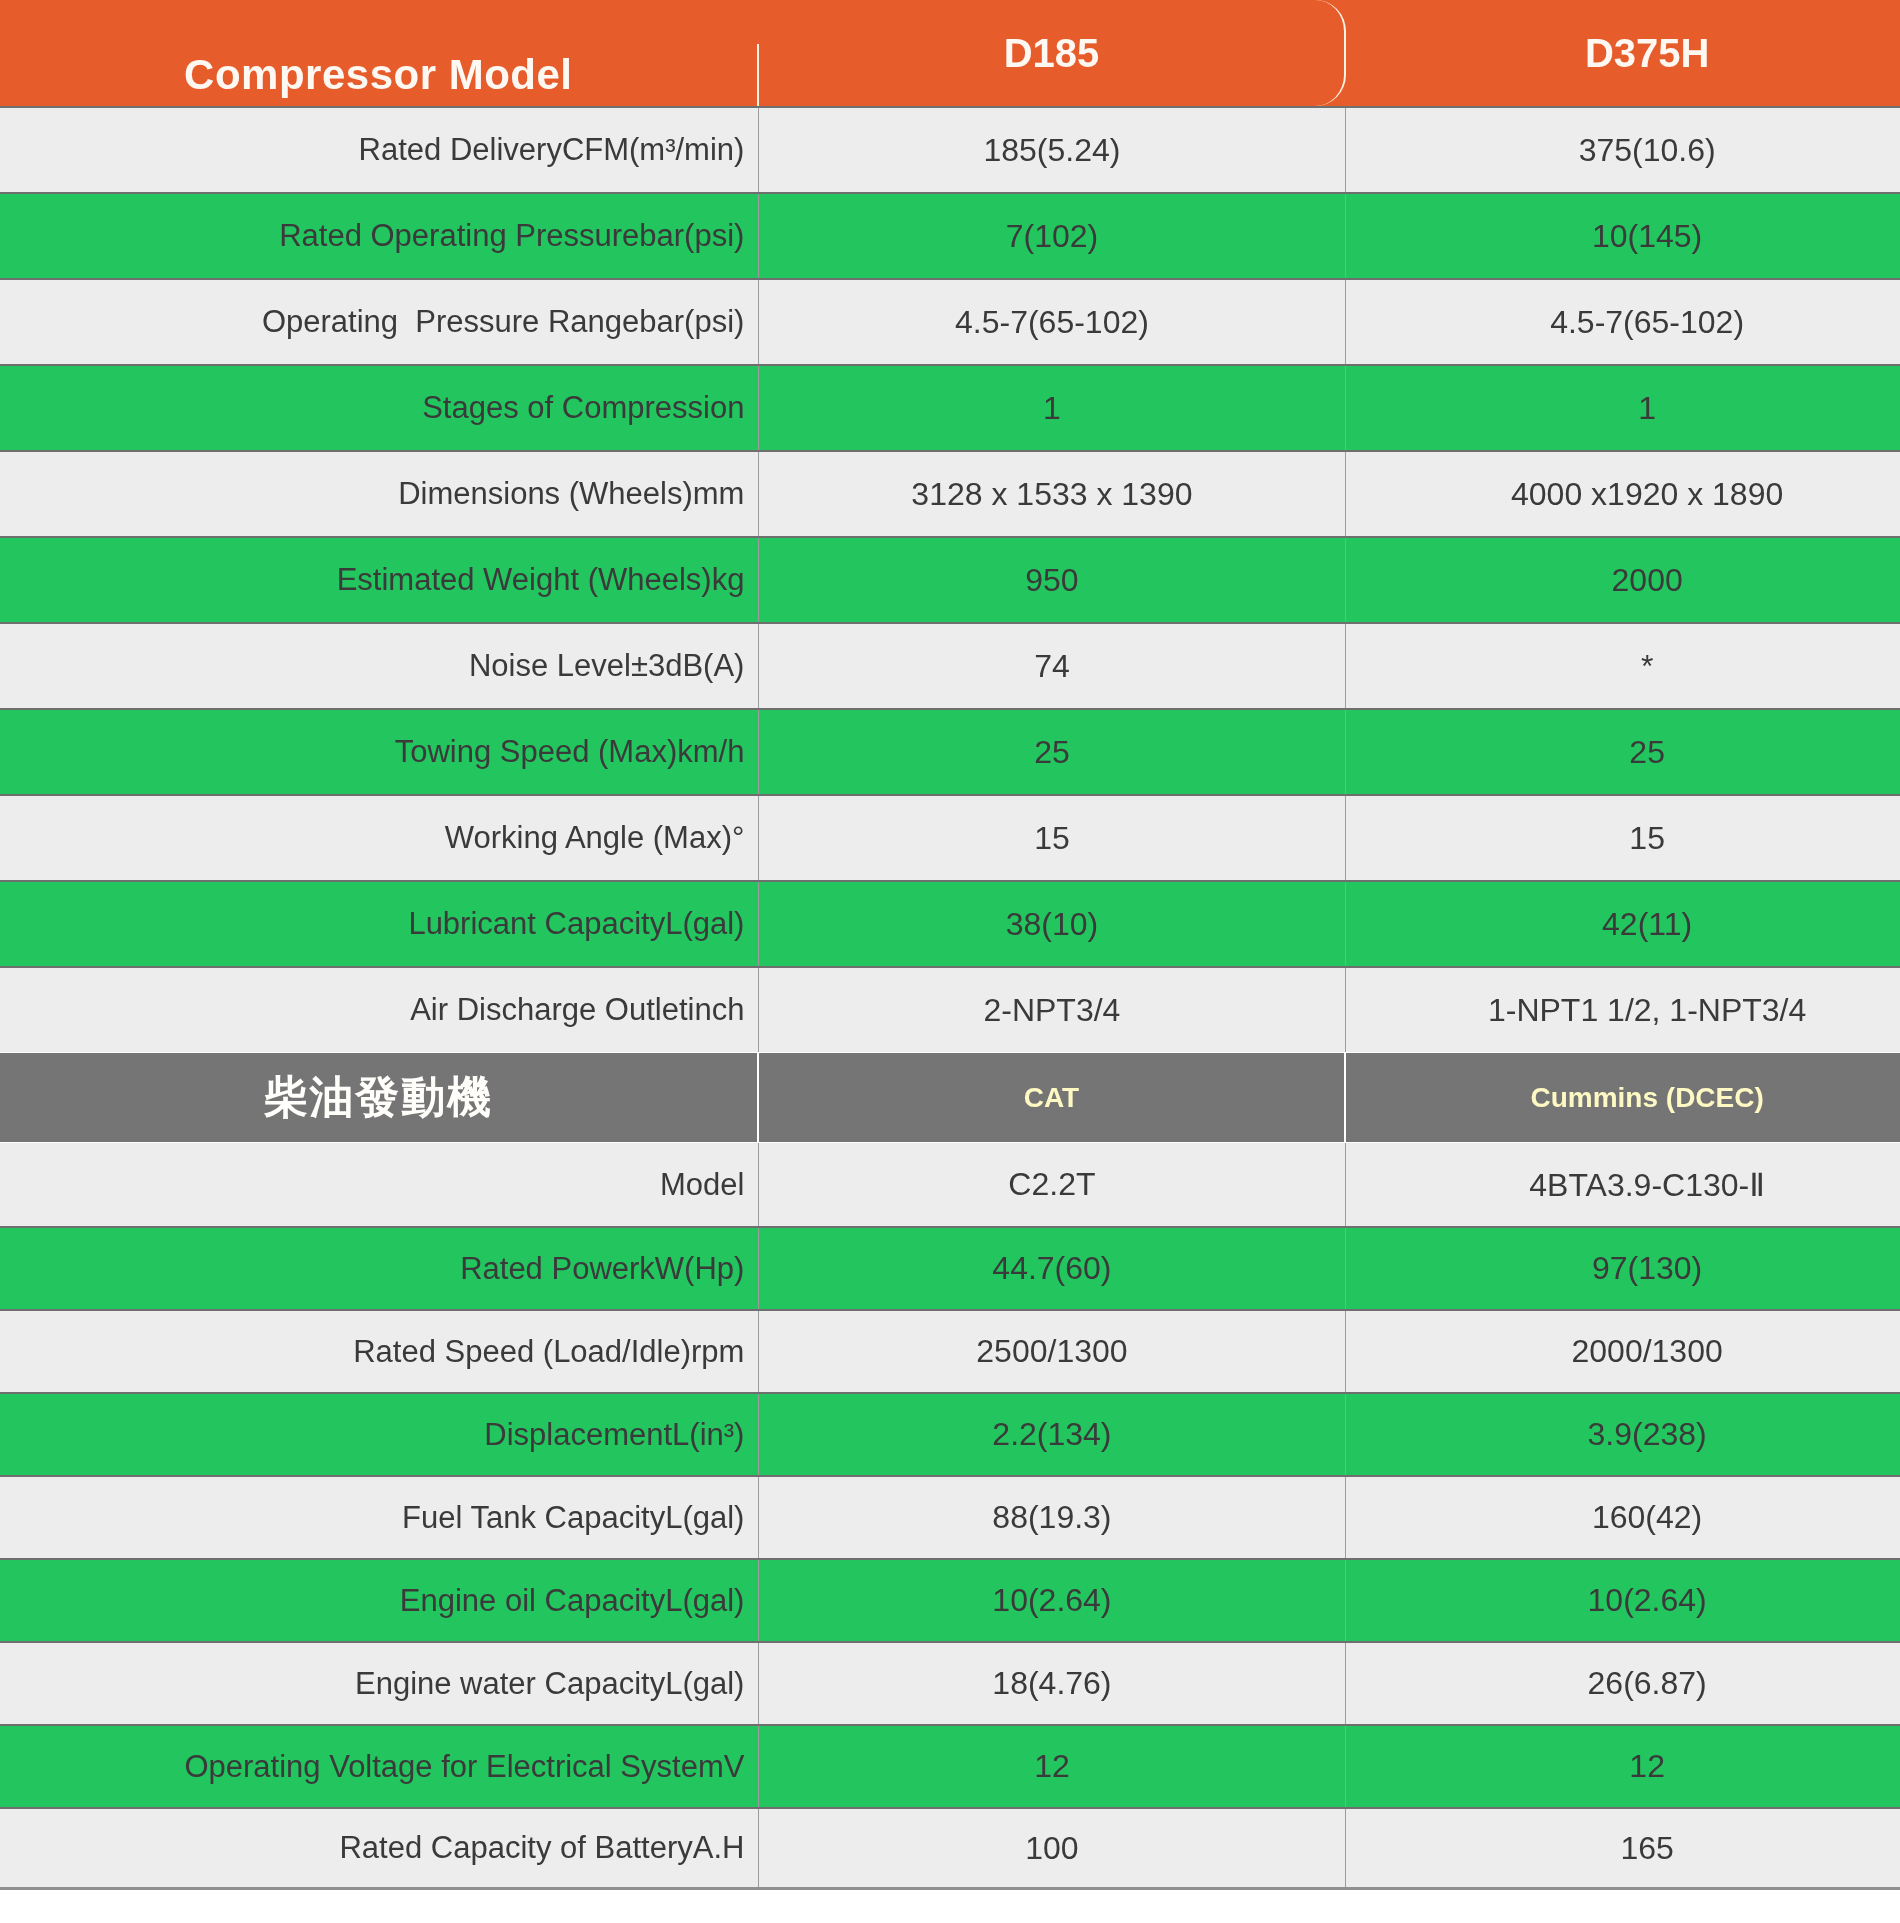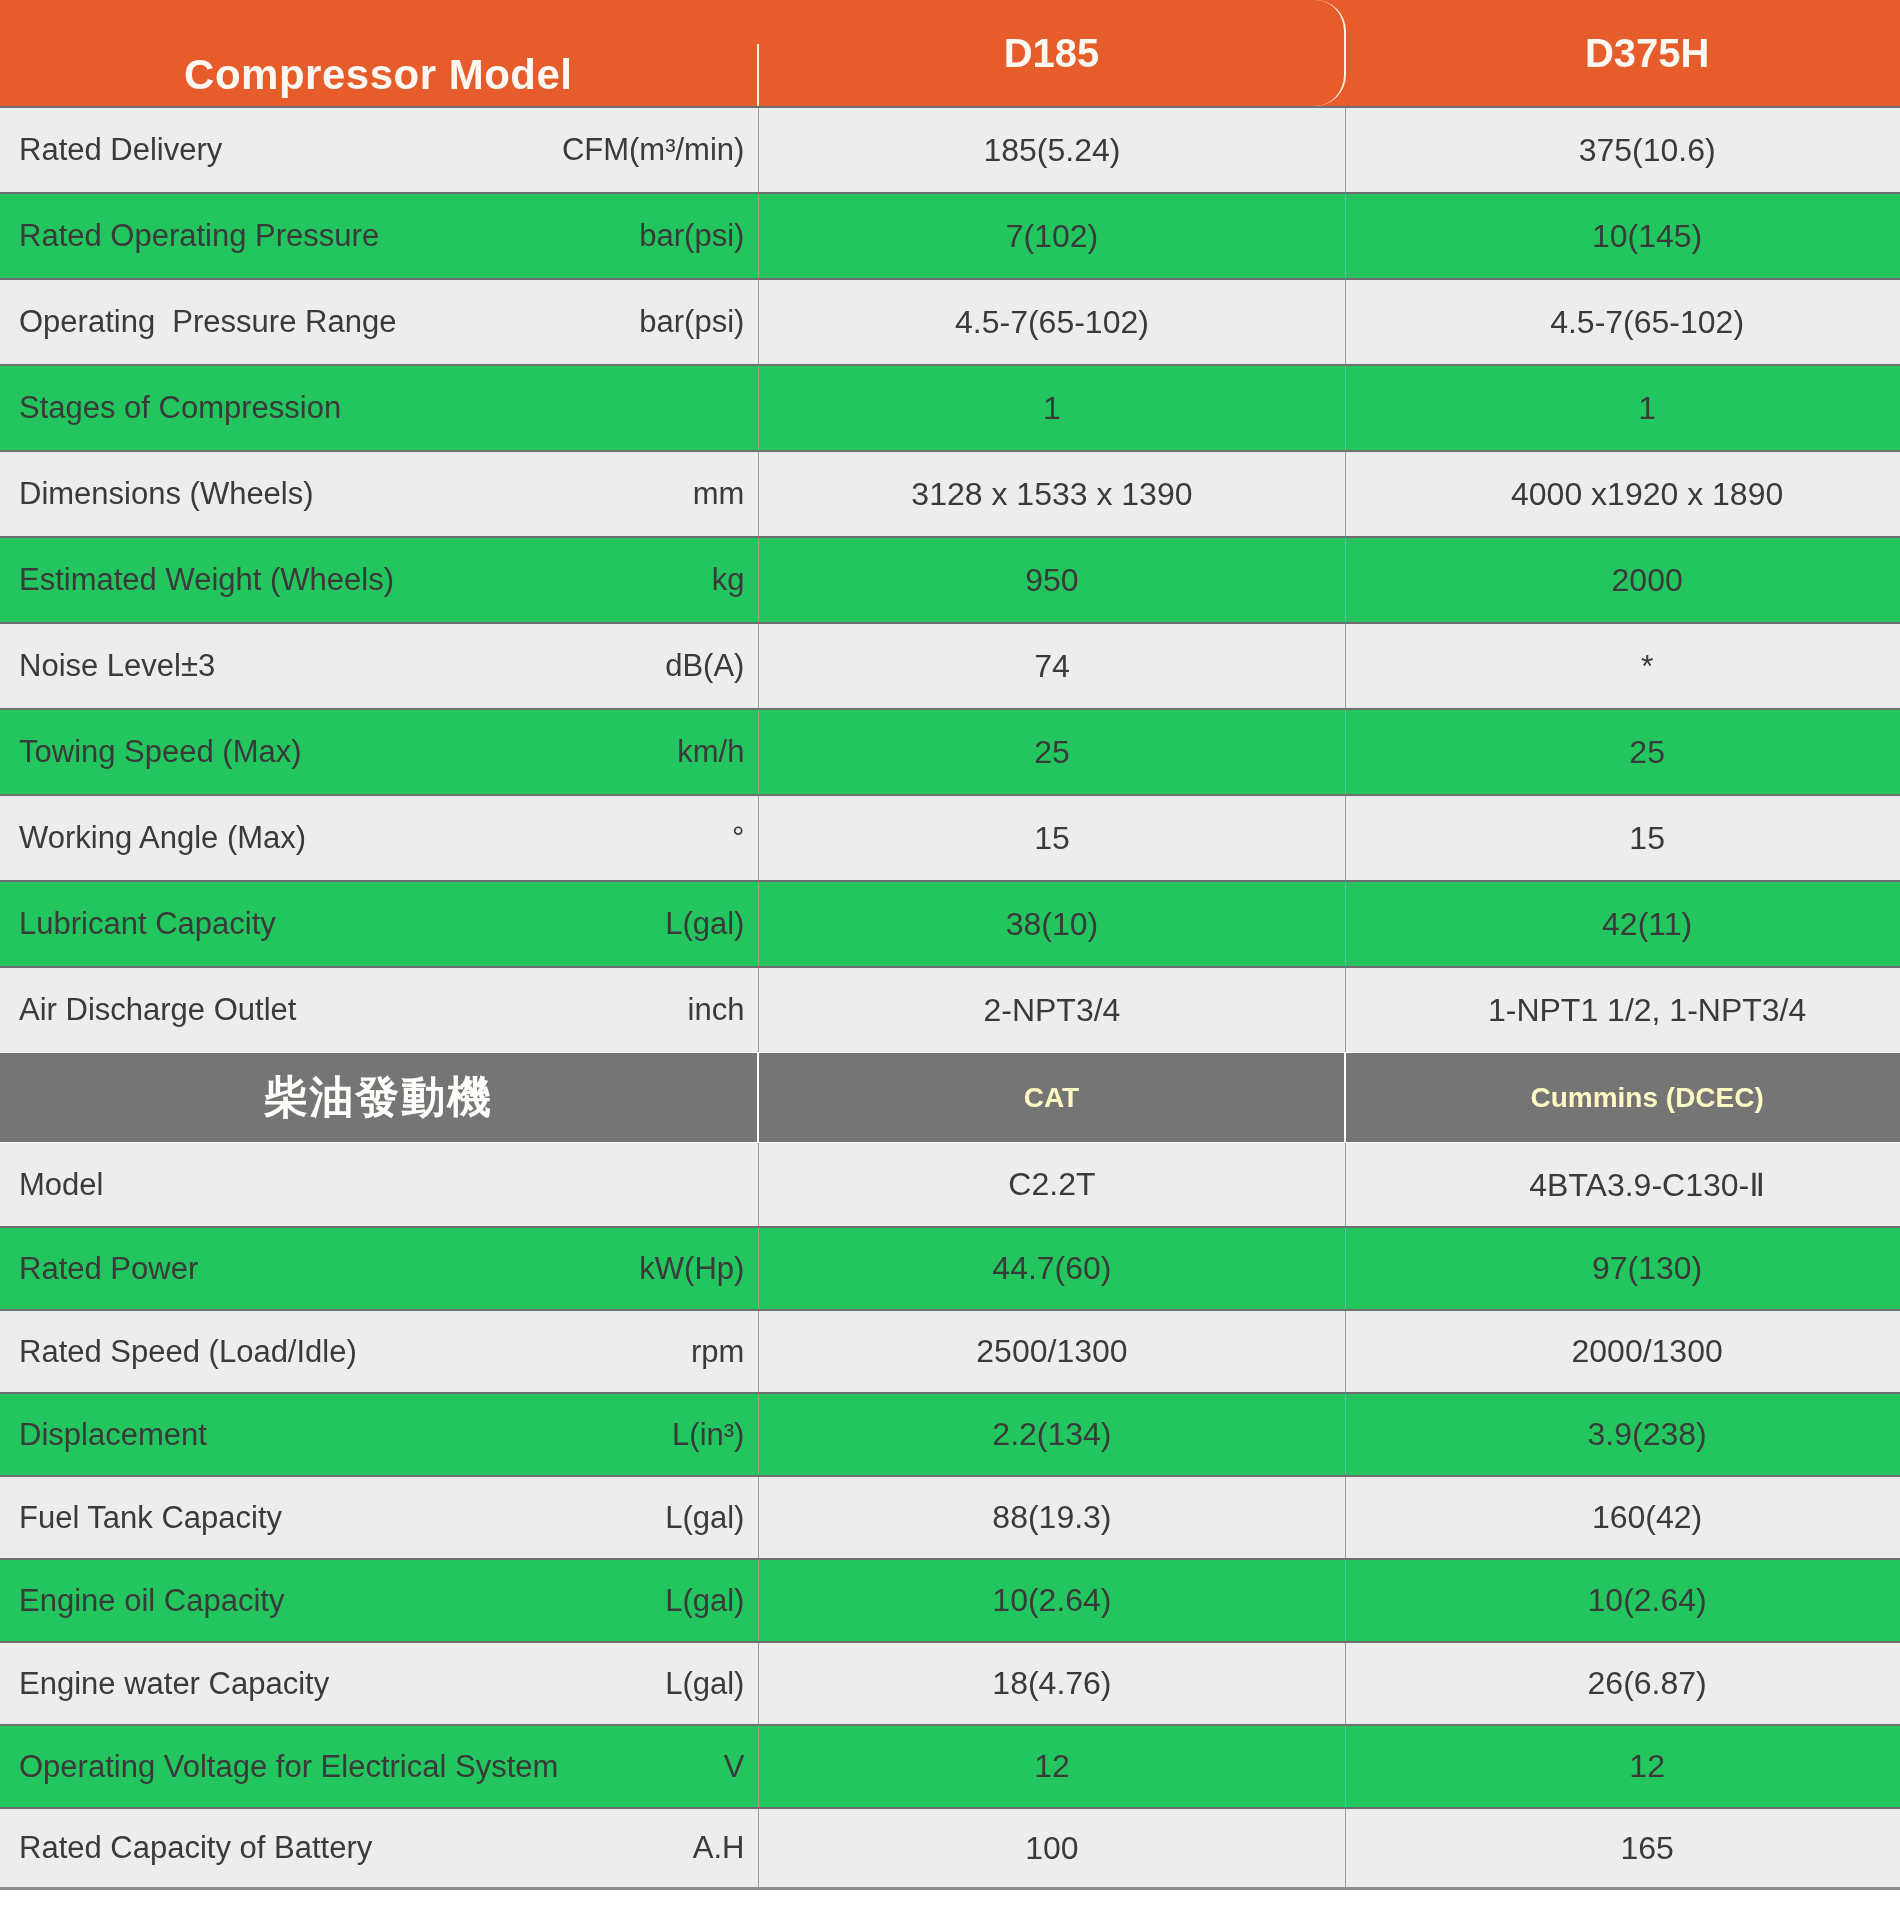--- a/index.html
+++ b/index.html
@@ -7,21 +7,21 @@
   body {
     width:1900px; height:1924px;
     font-family:"Liberation Sans", sans-serif;
     color:#3a3a3a;
     overflow:hidden;
   }
   .spec-table { width:1900px; }
 
   
   .r { display:flex; width:100%; }
-  .c1 { width:759px; display:flex; align-items:center; justify-content:space-between;
+  .c1 { width:759px; display:flex; align-items:center; justify-content:flex-end;
         padding:0 13.2px 0 19px; }
   .c2 { width:588px; display:flex; align-items:center; justify-content:center; text-align:center; }
   .c3 { width:554px; display:flex; align-items:center; justify-content:center; text-align:center;padding-left:48px; }
 
   
   .head-orange { height:106px; background:#E65C2B; }
   .head-orange .c1 { justify-content:center; padding:0; border-right:2.8px solid #FBF2E4;margin-top:44px; }
   .head-orange .c2 { border-right:2.8px solid #FBF2E4;border-radius:31px; }
   .head-orange .title { color:#FDF8F2; font-size:42px; font-weight:700; letter-spacing:0.5px; }
   .head-orange .model { color:#FDF8F2; font-size:40px; font-weight:600; }

